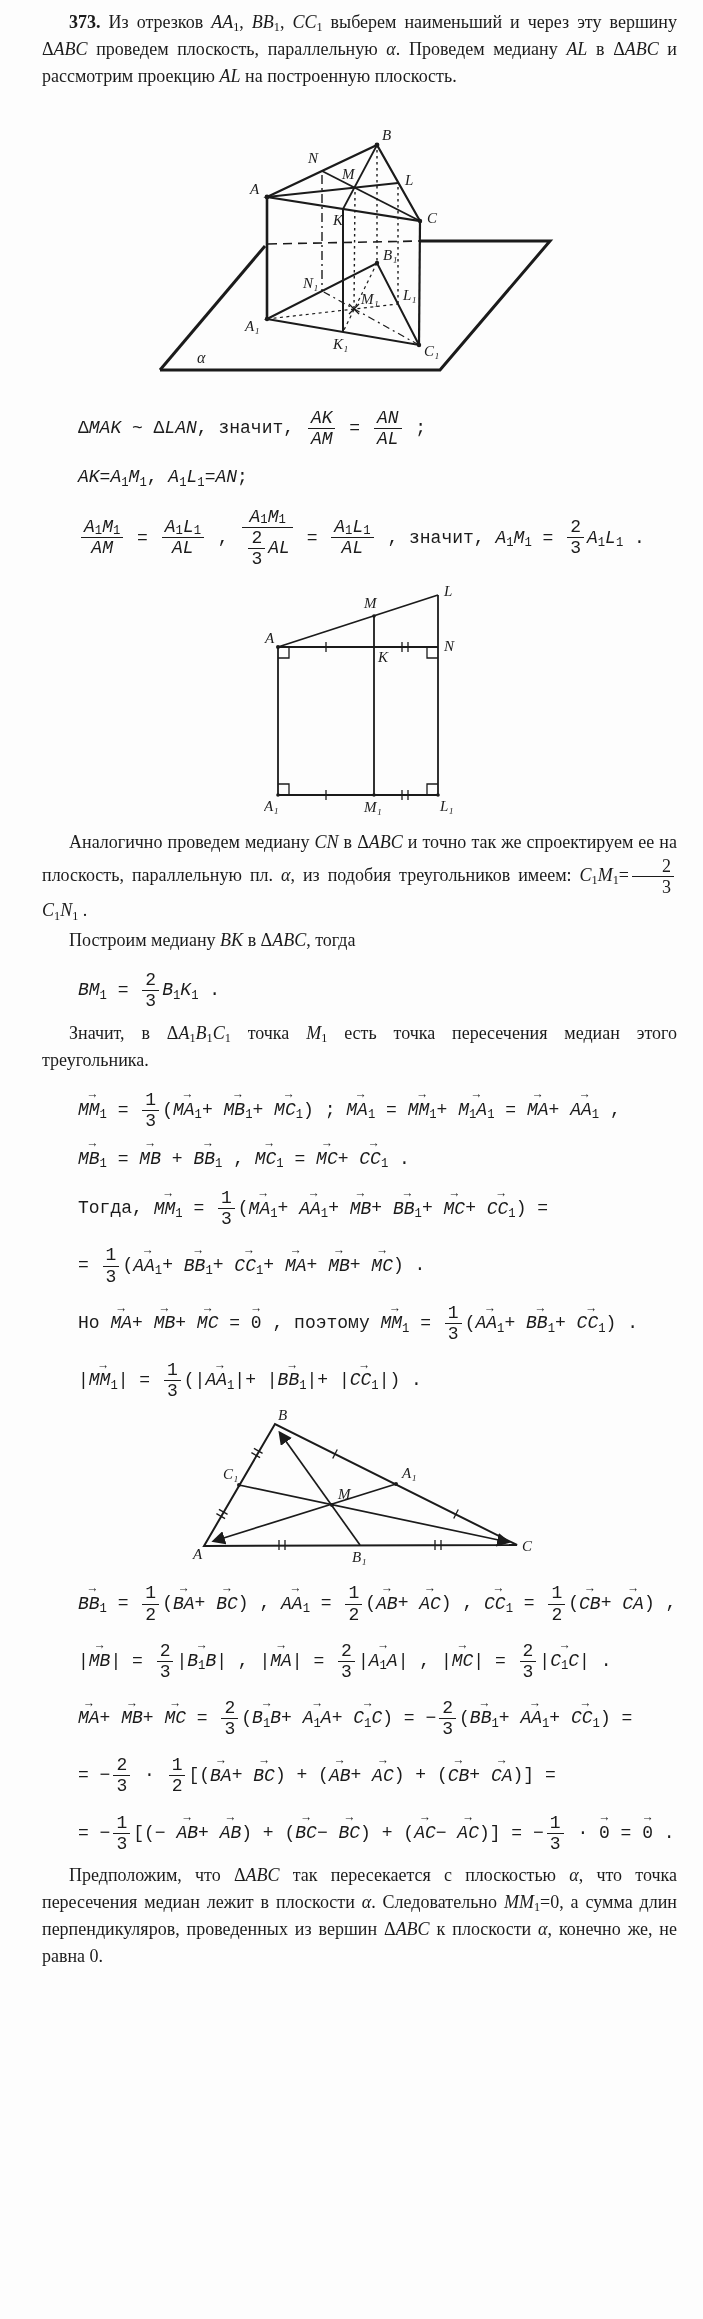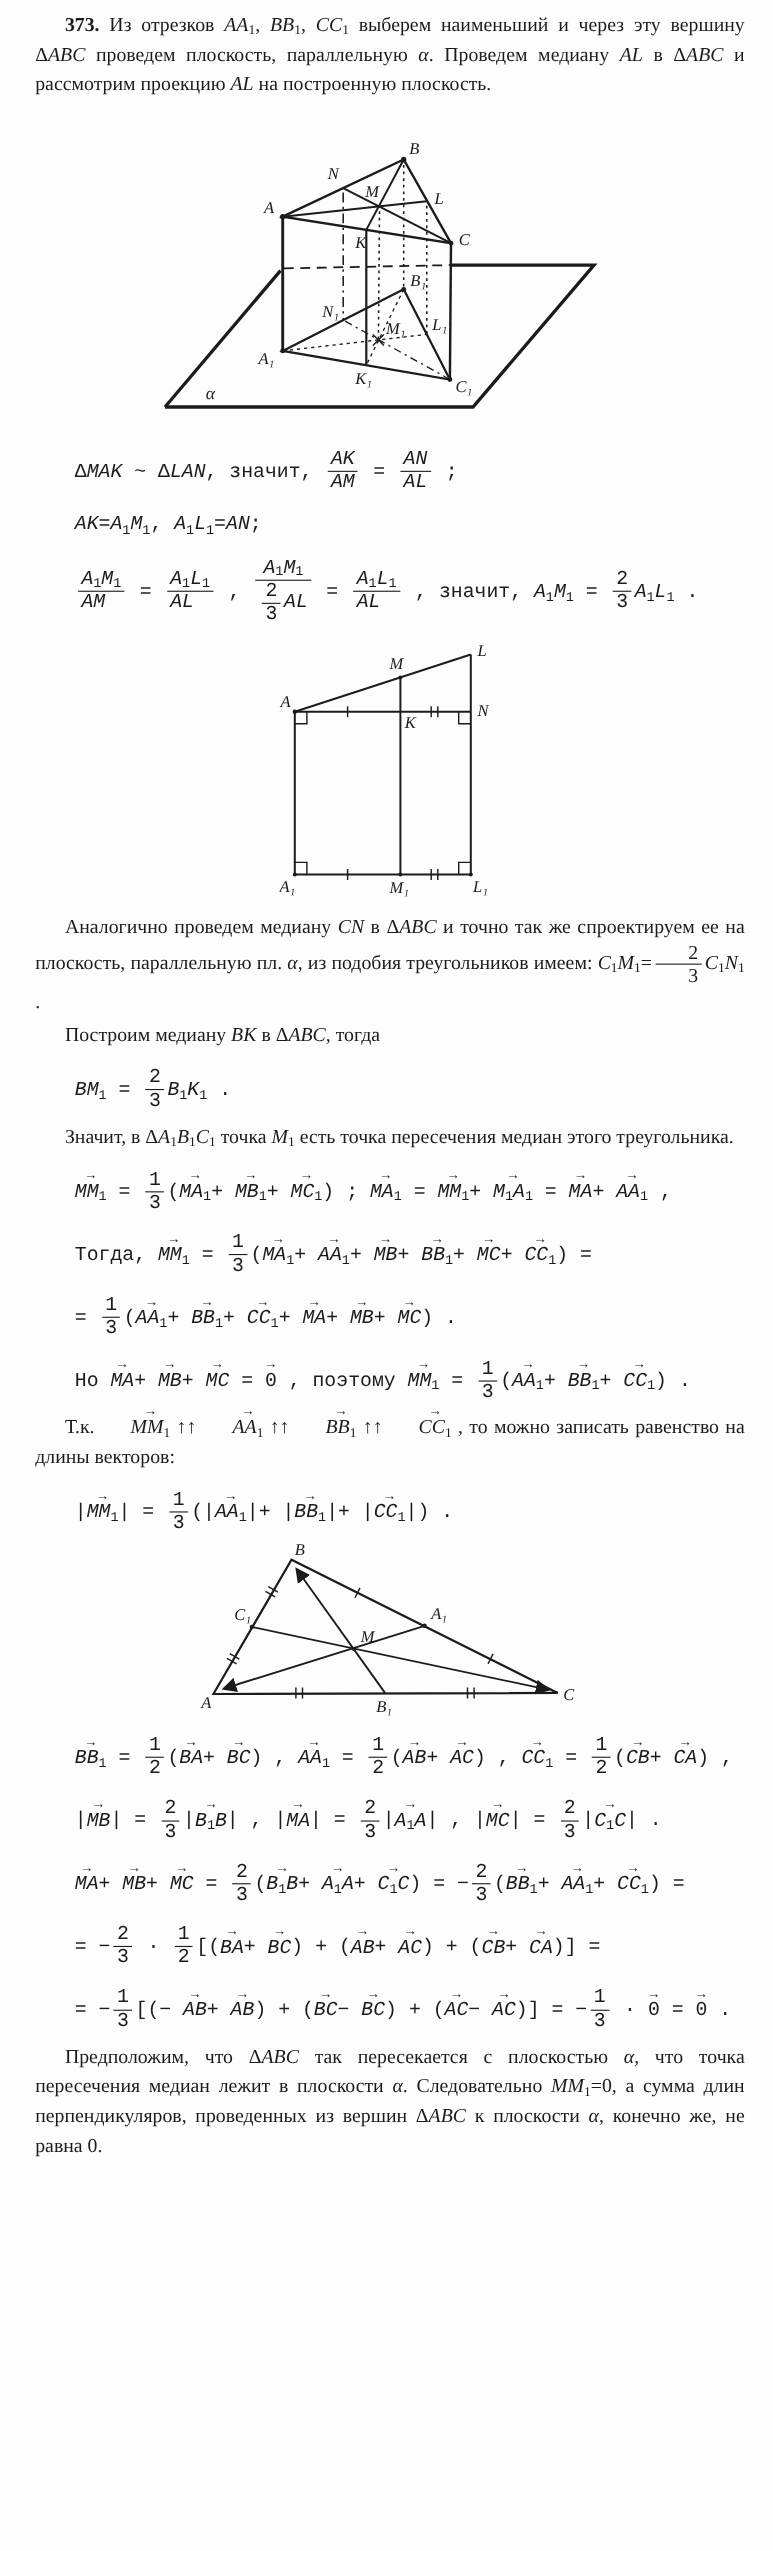--- a/index.html
+++ b/index.html
@@ -1,31 +1,31 @@
 <!DOCTYPE html>
 <html lang="ru"><head>
 <meta charset="utf-8">
 <style>
   html,body{margin:0;padding:0;background:#fdfdfd;}
   body{width:703px;min-height:2319px;color:#1b1b1b;
        font-family:"Liberation Serif","DejaVu Serif",serif;}
-  main{padding:6px 26px 40px 32px;}
+  main{padding:6px 26px 40px 42px;}
   .para{font-size:18px;line-height:1.5;text-align:justify;text-indent:27px;margin:3px 0;}
   .math-line{font-size:18px;margin:8px 0 8px 36px;line-height:1.4;padding-top:8px;font-family:Liberation Mono, monospace;}
   i{font-style:italic;}
   b{font-weight:bold;}
   sub{font-size:68%;line-height:0;vertical-align:baseline;position:relative;top:0.28em;}
   .vec{position:relative;display:inline-block;line-height:1.05;}
   .vec::before{content:"\2192";position:absolute;left:50%;transform:translateX(-50%);
                top:-0.95em;font-size:0.68em;font-style:normal;}
   .frac{display:inline-flex;flex-direction:column;align-items:stretch;
         vertical-align:middle;margin:0 3px;line-height:1.12;text-align:center;}
   .frac>.num{border-bottom:1.4px solid #1b1b1b;padding:0 3px;
              display:flex;align-items:center;justify-content:center;}
-  .frac>.den{padding:0 3px;display:flex;align-items:center;justify-content:flex-start;}
+  .frac>.den{padding:0 3px;display:flex;align-items:center;justify-content:center;}
   figure{margin:0;}
   .fig1{margin:10px 0 6px 45px;}
   .fig2{margin:14px 0 6px 222px;}
   .fig3{margin:8px 0 2px 150px;}
   svg{display:block;}
   svg text{font-family:"Liberation Serif","DejaVu Serif",serif;
            font-style:italic;font-size:15px;fill:#1b1b1b;}
   svg text.gr{font-size:16px;}
 </style>
 </head>
@@ -219,33 +219,33 @@
       <div class="para">Построим медиану <i>BK</i> в Δ<i>ABC</i>, тогда</div>
       <div class="math-line"><i>BM</i><sub>1</sub> = <span class="frac">
           <span class="num">2</span>
           <span class="den">3</span>
         </span><i>B</i><sub>1</sub><i>K</i><sub>1</sub> .</div>
       <div class="para">Значит, в Δ<i>A</i><sub>1</sub><i>B</i><sub>1</sub><i>C</i><sub>1</sub> точка <i>M</i><sub>1</sub> есть точка пересечения медиан этого треугольника.</div>
       <div class="math-line"><span class="vec"><i>MM</i><sub>1</sub></span> = <span class="frac">
           <span class="num">1</span>
           <span class="den">3</span>
         </span>(<span class="vec"><i>MA</i><sub>1</sub></span>+ <span class="vec"><i>MB</i><sub>1</sub></span>+ <span class="vec"><i>MC</i><sub>1</sub></span>) ;  <span class="vec"><i>MA</i><sub>1</sub></span> = <span class="vec"><i>MM</i><sub>1</sub></span>+ <span class="vec"><i>M</i><sub>1</sub><i>A</i><sub>1</sub></span> = <span class="vec"><i>MA</i></span>+ <span class="vec"><i>AA</i><sub>1</sub></span> ,</div>
+      <div class="math-line"><span class="vec"><i>MB</i><sub>1</sub></span> = <span class="vec"><i>MB</i></span> + <span class="vec"><i>BB</i><sub>1</sub></span> ,  <span class="vec"><i>MC</i><sub>1</sub></span> = <span class="vec"><i>MC</i></span>+ <span class="vec"><i>CC</i><sub>1</sub></span> .</div>
       <div class="math-line">Тогда, <span class="vec"><i>MM</i><sub>1</sub></span> = <span class="frac">
           <span class="num">1</span>
           <span class="den">3</span>
         </span>(<span class="vec"><i>MA</i><sub>1</sub></span>+ <span class="vec"><i>AA</i><sub>1</sub></span>+ <span class="vec"><i>MB</i></span>+ <span class="vec"><i>BB</i><sub>1</sub></span>+ <span class="vec"><i>MC</i></span>+ <span class="vec"><i>CC</i><sub>1</sub></span>) =</div>
       <div class="math-line">= <span class="frac">
           <span class="num">1</span>
           <span class="den">3</span>
         </span>(<span class="vec"><i>AA</i><sub>1</sub></span>+ <span class="vec"><i>BB</i><sub>1</sub></span>+ <span class="vec"><i>CC</i><sub>1</sub></span>+ <span class="vec"><i>MA</i></span>+ <span class="vec"><i>MB</i></span>+ <span class="vec"><i>MC</i></span>) .</div>
       <div class="math-line">Но <span class="vec"><i>MA</i></span>+ <span class="vec"><i>MB</i></span>+ <span class="vec"><i>MC</i></span> = <span class="vec">0</span> , поэтому <span class="vec"><i>MM</i><sub>1</sub></span> = <span class="frac">
           <span class="num">1</span>
           <span class="den">3</span>
         </span>(<span class="vec"><i>AA</i><sub>1</sub></span>+ <span class="vec"><i>BB</i><sub>1</sub></span>+ <span class="vec"><i>CC</i><sub>1</sub></span>) .</div>
-      <div class="para">Т.к. <span class="vec"><i>MM</i><sub>1</sub></span> ↑↑ <span class="vec"><i>AA</i><sub>1</sub></span> ↑↑ <span class="vec"><i>BB</i><sub>1</sub></span> ↑↑ <span class="vec"><i>CC</i><sub>1</sub></span> , то можно записать равенство на длины векторов:</div>
       <div class="math-line">|<span class="vec"><i>MM</i><sub>1</sub></span>| = <span class="frac">
           <span class="num">1</span>
           <span class="den">3</span>
         </span>(|<span class="vec"><i>AA</i><sub>1</sub></span>|+ |<span class="vec"><i>BB</i><sub>1</sub></span>|+ |<span class="vec"><i>CC</i><sub>1</sub></span>|) .</div>
     </div>
 
   <figure class="fig3">
     <svg width="345" height="158" viewBox="0 0 345 158">
       <defs>
         <marker id="arr" viewBox="0 0 10 10" refX="8" refY="5" markerWidth="8" markerHeight="8" orient="auto">

